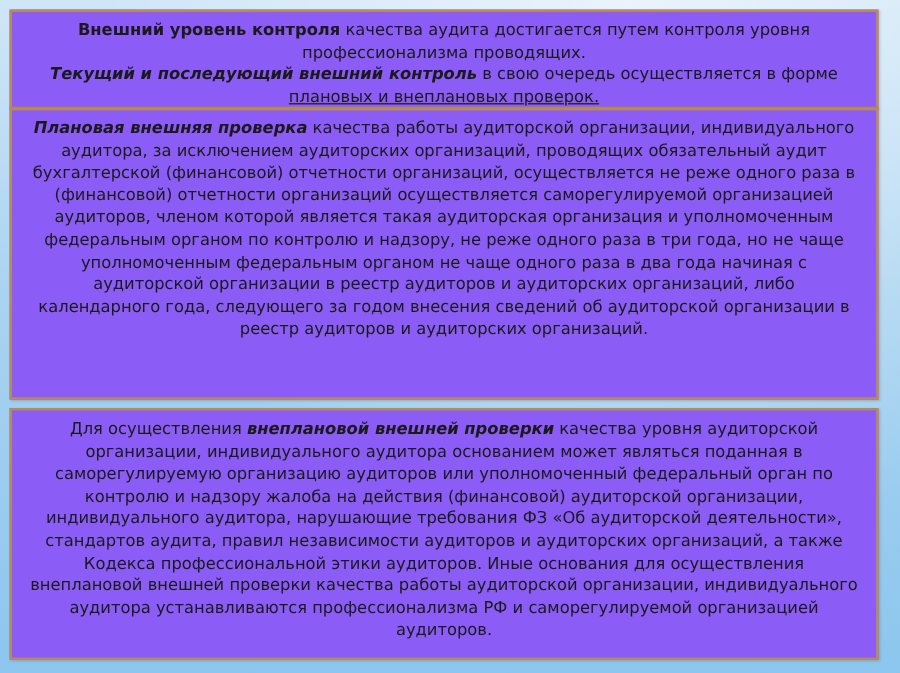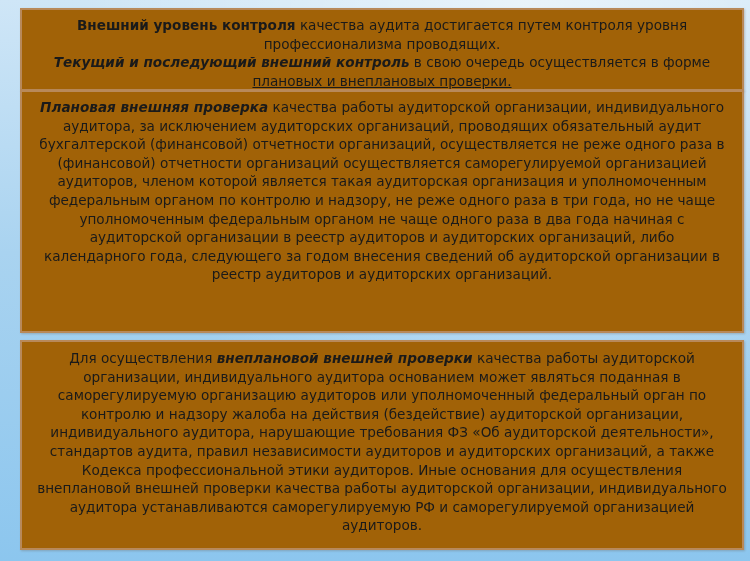--- a/index.html
+++ b/index.html
@@ -16,23 +16,23 @@
       color: #1a1a1a;
     }
     .bg-glow {
       position: absolute;
       inset: 0;
       background: radial-gradient(ellipse at 70% 0%, rgba(255,255,255,0.55), rgba(255,255,255,0) 60%);
       pointer-events: none;
     }
     .box {
       position: absolute;
-      left: 20px;
+      left: 8px;
       width: 724px;
-      background: #a16207;
+      background: #8b5cf6;
       border: 2px solid #b8895a;
       box-sizing: border-box;
       text-align: center;
       font-size: 13.6px;
       line-height: 18.6px;
       box-shadow: 1px 1px 2px rgba(90,60,30,0.25);
     }
     .box1 {
       top: 8px;
       height: 83px;
@@ -62,41 +62,41 @@
   </style>
 </head>
 <body>
 
 <div class="bg-glow"></div>
 
 <div class="box box1">
   <span class="line"><b>Внешний уровень контроля</b><span> качества аудита достигается путем контроля уровня</span></span>
   <span class="line">профессионализма проводящих.</span>
   <span class="line"><span class="bi">Текущий и последующий внешний контроль</span><span> в свою очередь осуществляется в форме</span></span>
-  <span class="line"><span class="u">плановых и внеплановых проверки.</span></span>
+  <span class="line"><span class="u">плановых и внеплановых проверок.</span></span>
   <div class="divider"></div>
 </div>
 
 <div class="box box2">
   <span class="line"><span class="bi">Плановая внешняя проверка</span><span> качества работы аудиторской организации, индивидуального</span></span>
   <span class="line">аудитора, за исключением аудиторских организаций, проводящих обязательный аудит</span>
   <span class="line">бухгалтерской (финансовой) отчетности организаций, осуществляется не реже одного раза в</span>
   <span class="line">(финансовой) отчетности организаций осуществляется саморегулируемой организацией</span>
   <span class="line">аудиторов, членом которой является такая аудиторская организация и уполномоченным</span>
   <span class="line">федеральным органом по контролю и надзору, не реже одного раза в три года, но не чаще</span>
   <span class="line">уполномоченным федеральным органом не чаще одного раза в два года начиная с</span>
   <span class="line">аудиторской организации в реестр аудиторов и аудиторских организаций, либо</span>
   <span class="line">календарного года, следующего за годом внесения сведений об аудиторской организации в</span>
   <span class="line">реестр аудиторов и аудиторских организаций.</span>
 </div>
 
 <div class="box box3">
-  <span class="line"><span>Для осуществления </span><span class="bi">внеплановой внешней проверки</span><span> качества работы аудиторской</span></span>
+  <span class="line"><span>Для осуществления </span><span class="bi">внеплановой внешней проверки</span><span> качества уровня аудиторской</span></span>
   <span class="line">организации, индивидуального аудитора основанием может являться поданная в</span>
   <span class="line">саморегулируемую организацию аудиторов или уполномоченный федеральный орган по</span>
-  <span class="line">контролю и надзору жалоба на действия (бездействие) аудиторской организации,</span>
+  <span class="line">контролю и надзору жалоба на действия (финансовой) аудиторской организации,</span>
   <span class="line">индивидуального аудитора, нарушающие требования ФЗ «Об аудиторской деятельности»,</span>
   <span class="line">стандартов аудита, правил независимости аудиторов и аудиторских организаций, а также</span>
   <span class="line">Кодекса профессиональной этики аудиторов. Иные основания для осуществления</span>
   <span class="line">внеплановой внешней проверки качества работы аудиторской организации, индивидуального</span>
-  <span class="line">аудитора устанавливаются саморегулируемую РФ и саморегулируемой организацией</span>
+  <span class="line">аудитора устанавливаются профессионализма РФ и саморегулируемой организацией</span>
   <span class="line">аудиторов.</span>
 </div>
 
 </body></html>

